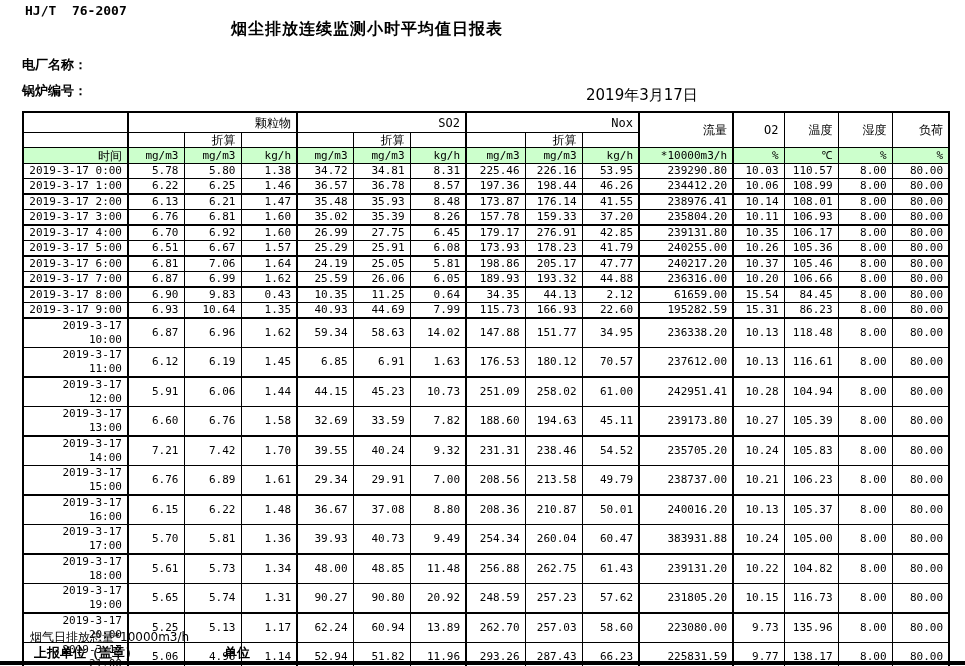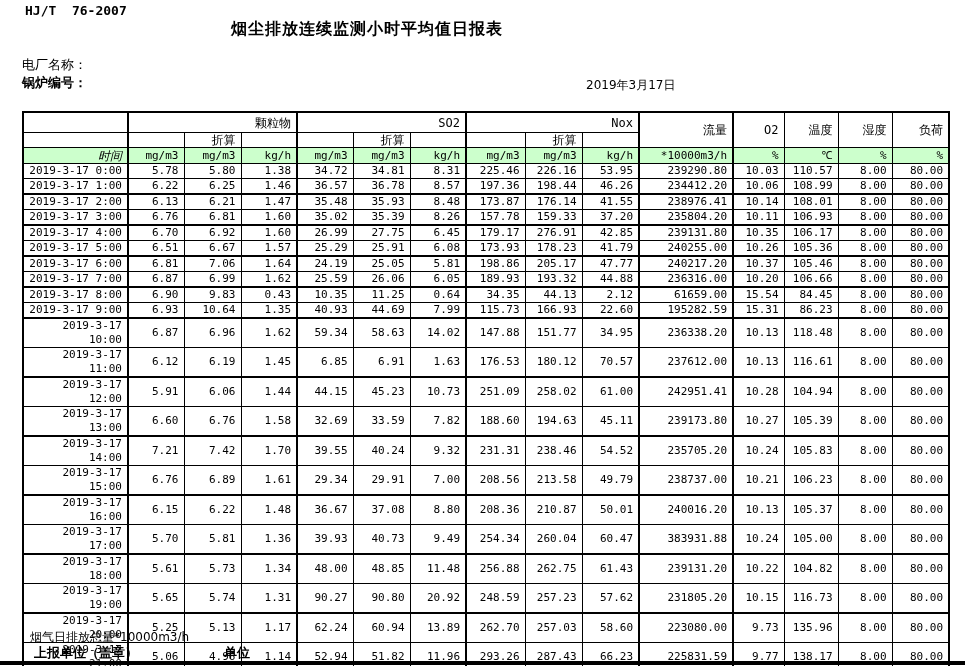--- a/index.html
+++ b/index.html
@@ -4,39 +4,39 @@
 <style>
   html,body{margin:0;padding:0;}
   body{
     width:965px;height:666px;background:#ffffff;position:relative;
     font-family:"DejaVu Sans",sans-serif;color:#000;
     -webkit-font-smoothing:none;
   }
   .abs{position:absolute;white-space:pre;}
   .std-code{left:25px;top:3px;font-size:13px;font-weight:bold;font-family:"DejaVu Sans Mono",monospace;}
   .title{left:215px;top:19px;font-size:16px;font-weight:bold;letter-spacing:1px;margin-left:16px;}
-  .plant{left:22px;top:56px;font-size:13px;font-weight:normal;}
-  .boiler{left:22px;top:74px;font-size:13px;font-weight:bold;}
-  .date{left:586px;top:77px;font-size:12px;}
+  .plant{left:22px;top:56px;font-size:13px;font-weight:bold;}
+  .boiler{left:22px;top:82px;font-size:13px;font-weight:bold;}
+  .date{left:586px;top:86px;font-size:15px;}
 
   table.report{
     position:absolute;left:22px;top:111px;width:926px;
     border-collapse:collapse;table-layout:fixed;
     border:2px solid #000;
   }
   table.report th,table.report td{
     border:1px solid #000;overflow:hidden;
     font-family:"DejaVu Sans Mono",monospace;font-size:11px;
     padding:0 5px 0 0;text-align:right;line-height:14px;
   }
   thead th{text-align:center;padding:0;font-weight:normal;}
   tr.h1 th{height:19px;font-size:12px;}
   tr.h2 th{height:13px;font-size:12px;margin-left:20px;}
   tr.h3 th{height:15px;background:#ccffcc;font-size:11px;}
-  tr.h3 th.zh{font-size:12px;font-family:"DejaVu Sans",sans-serif;font-style:italic;}
+  tr.h3 th.zh{font-size:12px;font-family:"DejaVu Sans",sans-serif;}
   .bR2{border-right-width:2px !important;}
   tbody tr{height:15px;margin-top:16px;}
   tbody tr.thickB td{border-bottom-width:2px;}
   td.tc{font-size:11px;}
 
   .note{left:30px;top:629px;font-size:12px;}
   .report-unit{left:25px;top:644px;font-size:13px;font-weight:bold;padding-left:9px;}
   .unit{left:208px;top:644px;font-size:13px;font-weight:bold;margin-left:16px;}
   .bottom-line{left:0;top:661px;width:965px;height:4px;background:#000;}
 </style>

